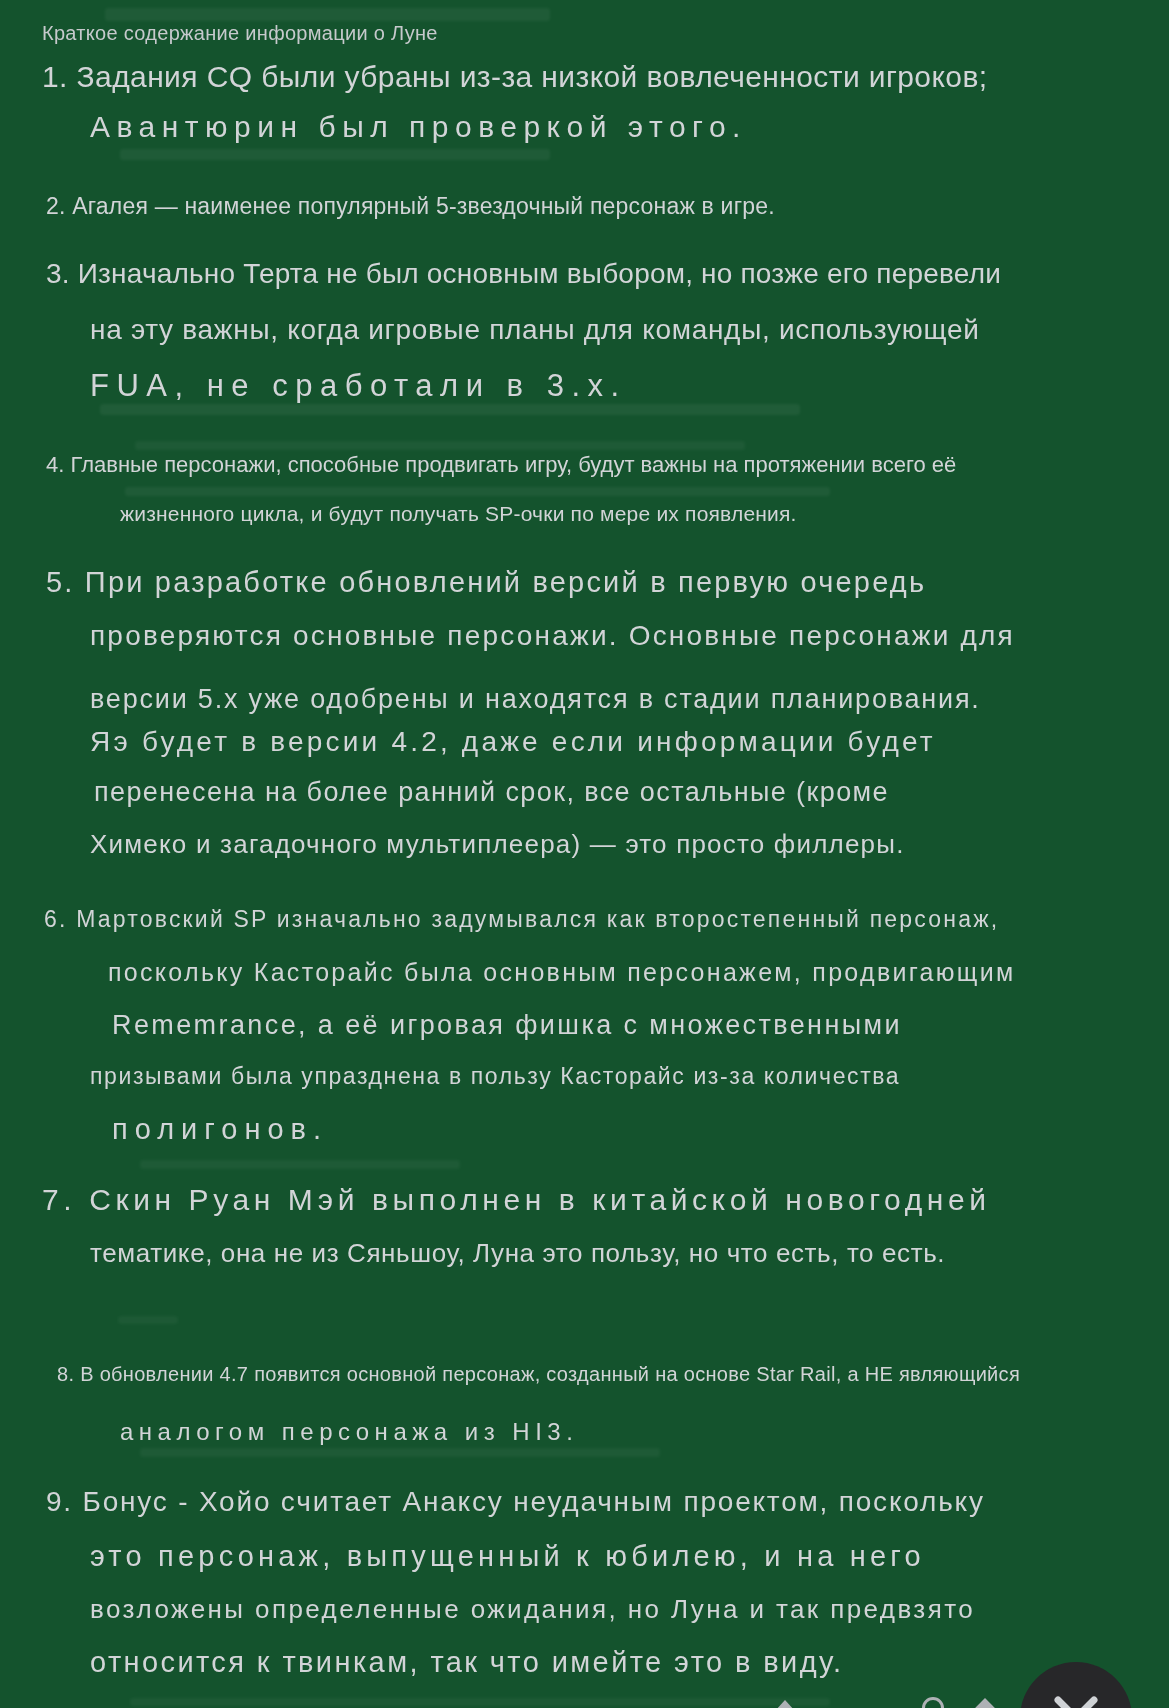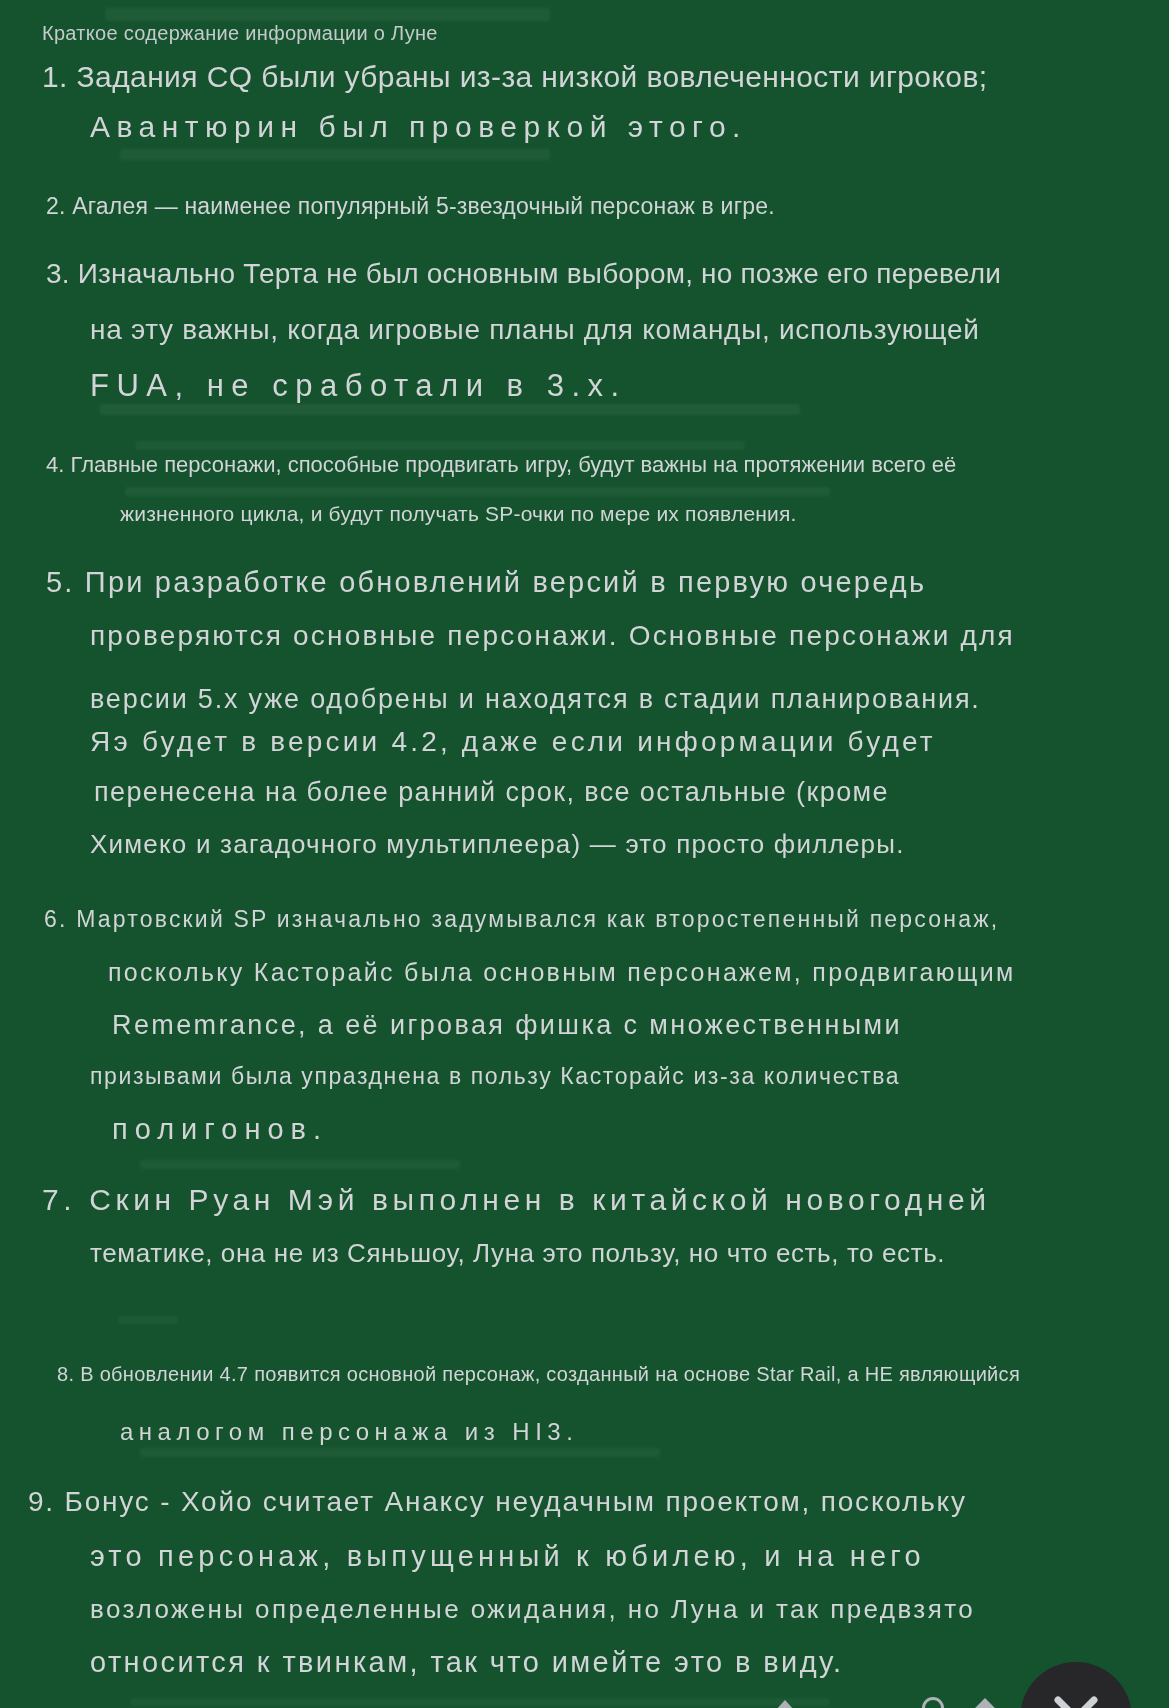--- a/index.html
+++ b/index.html
@@ -102,21 +102,21 @@
       <div class="line" style="top: 829px; left: 90px; font-size: 26px; letter-spacing: 1.2px;">Химеко и загадочного мультиплеера) — это просто филлеры.</div>
       <div class="line" style="top: 906px; left: 44px; font-size: 23px; letter-spacing: 2.2px;">6. Мартовский SP изначально задумывался как второстепенный персонаж,</div>
       <div class="line" style="top: 958px; left: 108px; font-size: 25px; letter-spacing: 2.3px;">поскольку Касторайс была основным персонажем, продвигающим</div>
       <div class="line" style="top: 1010px; left: 112px; font-size: 27px; letter-spacing: 2.4px;">Rememrance, а её игровая фишка с множественными</div>
       <div class="line" style="top: 1063px; left: 90px; font-size: 23px; letter-spacing: 1.6px;">призывами была упразднена в пользу Касторайс из-за количества</div>
       <div class="line" style="top: 1113px; left: 112px; font-size: 29px; letter-spacing: 7px;">полигонов.</div>
       <div class="line" style="top: 1183px; left: 42px; font-size: 30px; letter-spacing: 4.6px;">7. Скин Руан Мэй выполнен в китайской новогодней</div>
       <div class="line" style="top: 1238px; left: 90px; font-size: 26px; letter-spacing: 0.6px;">тематике, она не из Сяньшоу, Луна это пользу, но что есть, то есть.</div>
       <div class="line" style="top: 1363px; left: 42px; font-size: 20px; letter-spacing: 0.3px; margin-left: 15px;">8. В обновлении 4.7 появится основной персонаж, созданный на основе Star Rail, а НЕ являющийся</div>
       <div class="line" style="top: 1418px; left: 120px; font-size: 24px; letter-spacing: 5.5px;">аналогом персонажа из HI3.</div>
-      <div class="line" style="top: 1486px; left: 28px; font-size: 28px; letter-spacing: 1.8px;">9. Бонус - Хойо считает Анаксу неудачным проектом, поскольку</div>
+      <div class="line" style="top: 1486px; left: 46px; font-size: 28px; letter-spacing: 1.8px;">9. Бонус - Хойо считает Анаксу неудачным проектом, поскольку</div>
       <div class="line" style="top: 1540px; left: 90px; font-size: 29px; letter-spacing: 4.2px;">это персонаж, выпущенный к юбилею, и на него</div>
       <div class="line" style="top: 1594px; left: 90px; font-size: 26px; letter-spacing: 2.4px;">возложены определенные ожидания, но Луна и так предвзято</div>
       <div class="line" style="top: 1646px; left: 90px; font-size: 29px; letter-spacing: 2.4px;">относится к твинкам, так что имейте это в виду.</div>
     </div>
 
   <div id="ghosts">
       <div class="ghost" style="left: 105px; top: 8px; width: 445px; height: 13px; background: rgba(255, 255, 255, 0.05);"></div>
       <div class="ghost" style="left: 120px; top: 149px; width: 430px; height: 11px; background: rgba(255, 255, 255, 0.05);"></div>
       <div class="ghost" style="left: 100px; top: 404px; width: 700px; height: 11px; background: rgba(255, 255, 255, 0.055);"></div>
       <div class="ghost" style="left: 135px; top: 441px; width: 610px; height: 9px; background: rgba(255, 255, 255, 0.043);"></div>

